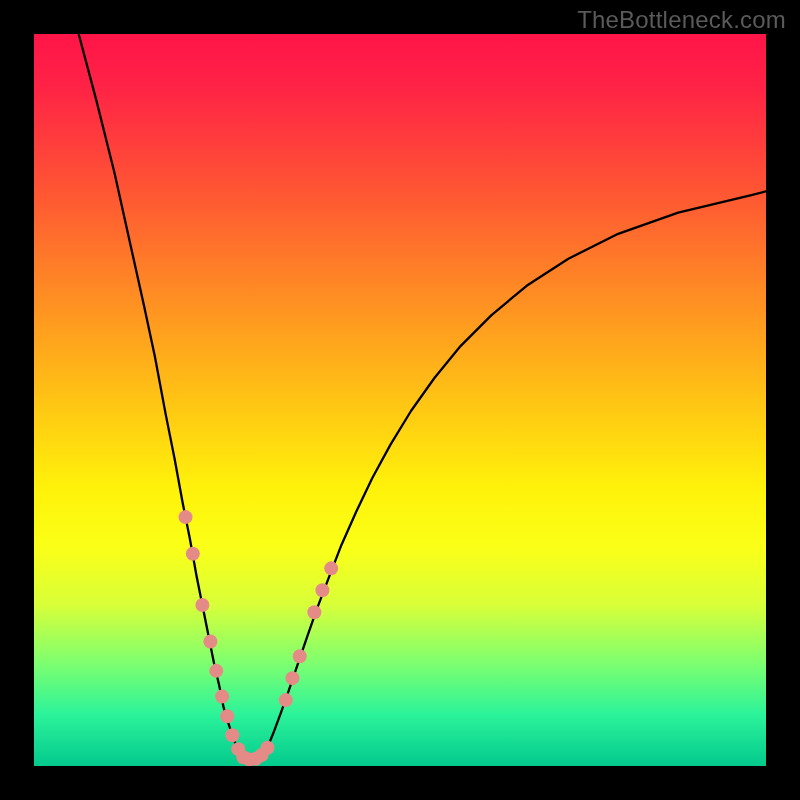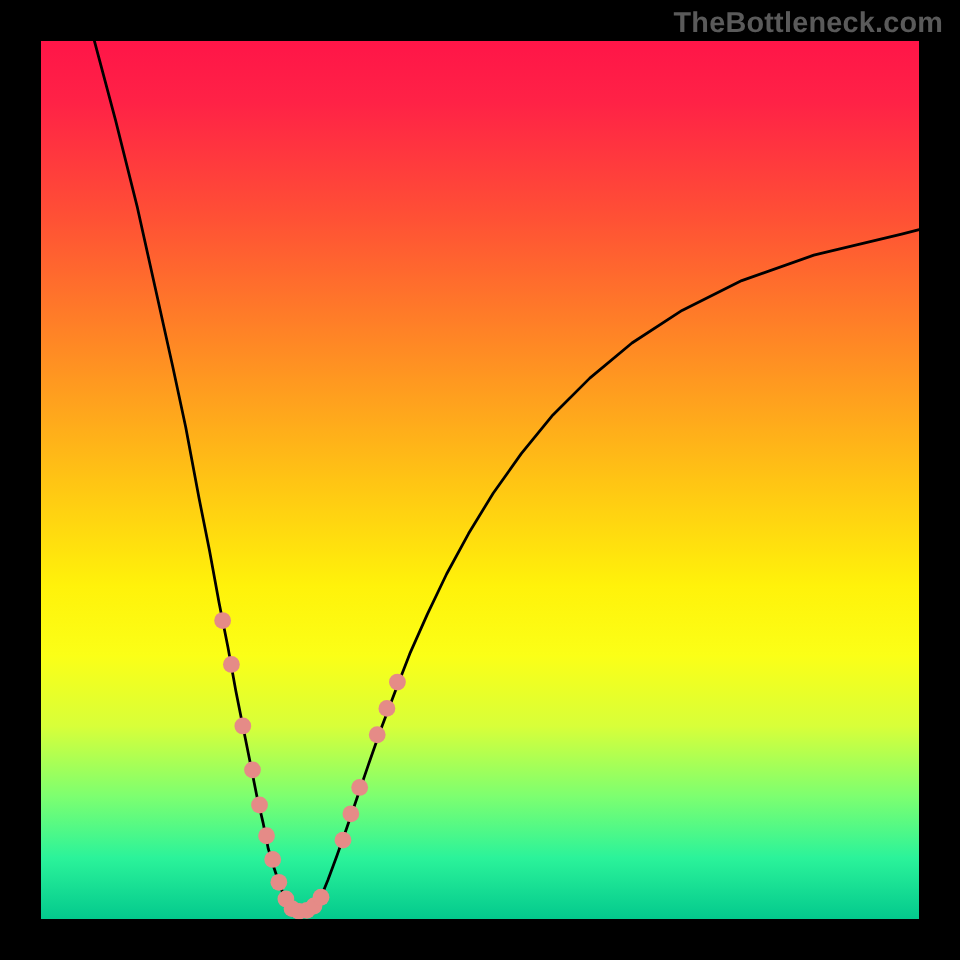--- a/index.html
+++ b/index.html
@@ -15,21 +15,21 @@
     width: 800px;
     height: 800px;
     background: #000;
   }
   .watermark {
     position: absolute;
     top: 6px;
     right: 14px;
     font-family: Arial, Helvetica, sans-serif;
     font-size: 24px;
-    font-weight: 700;
+    font-weight: 400;
     color: #5a5a5a;
     letter-spacing: 0.2px;
     z-index: 50;
   }
   .plot-wrap {
     position: absolute;
     left: 34px;
     top: 34px;
     width: 732px;
     height: 732px;

